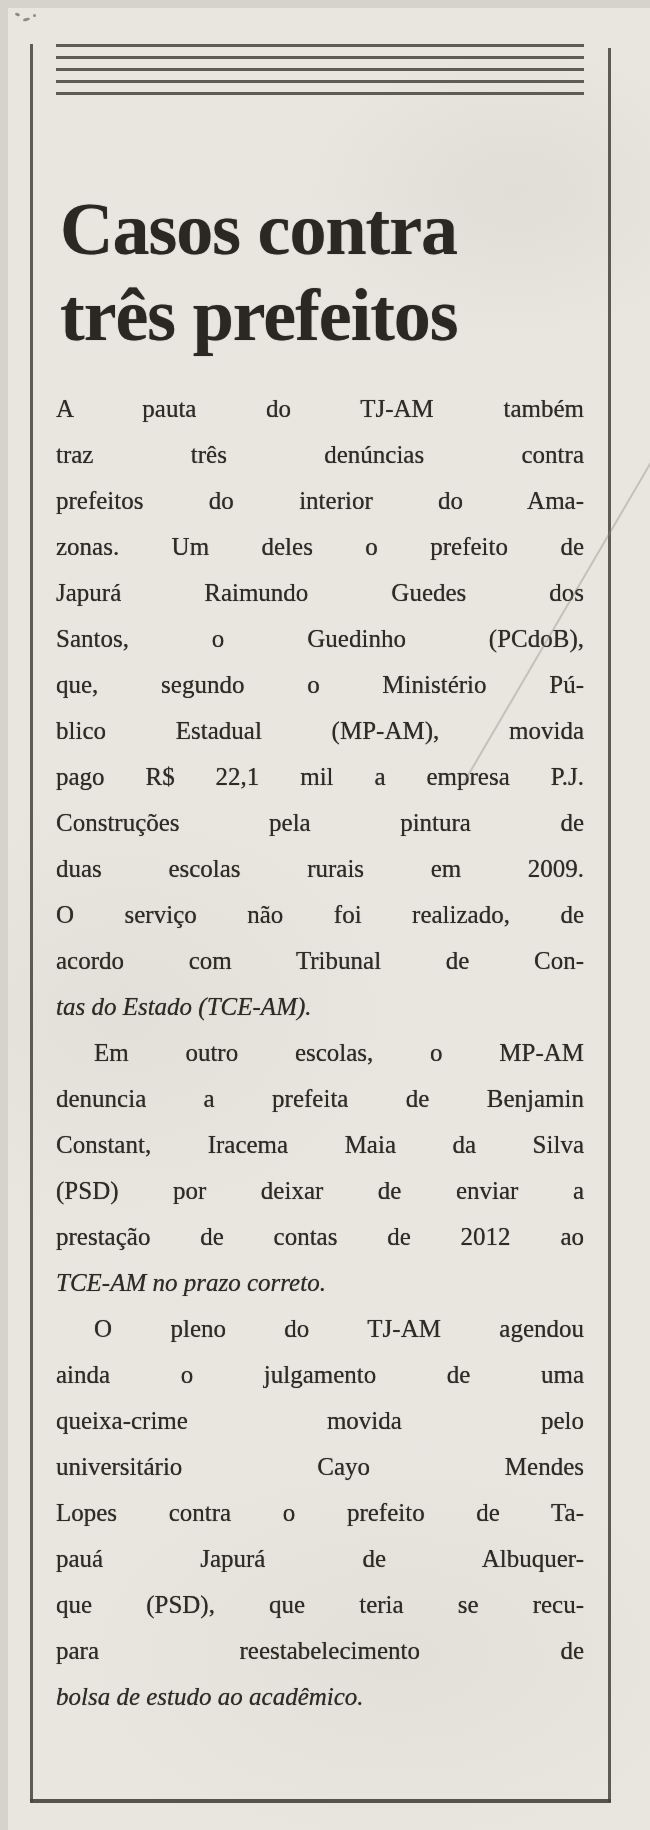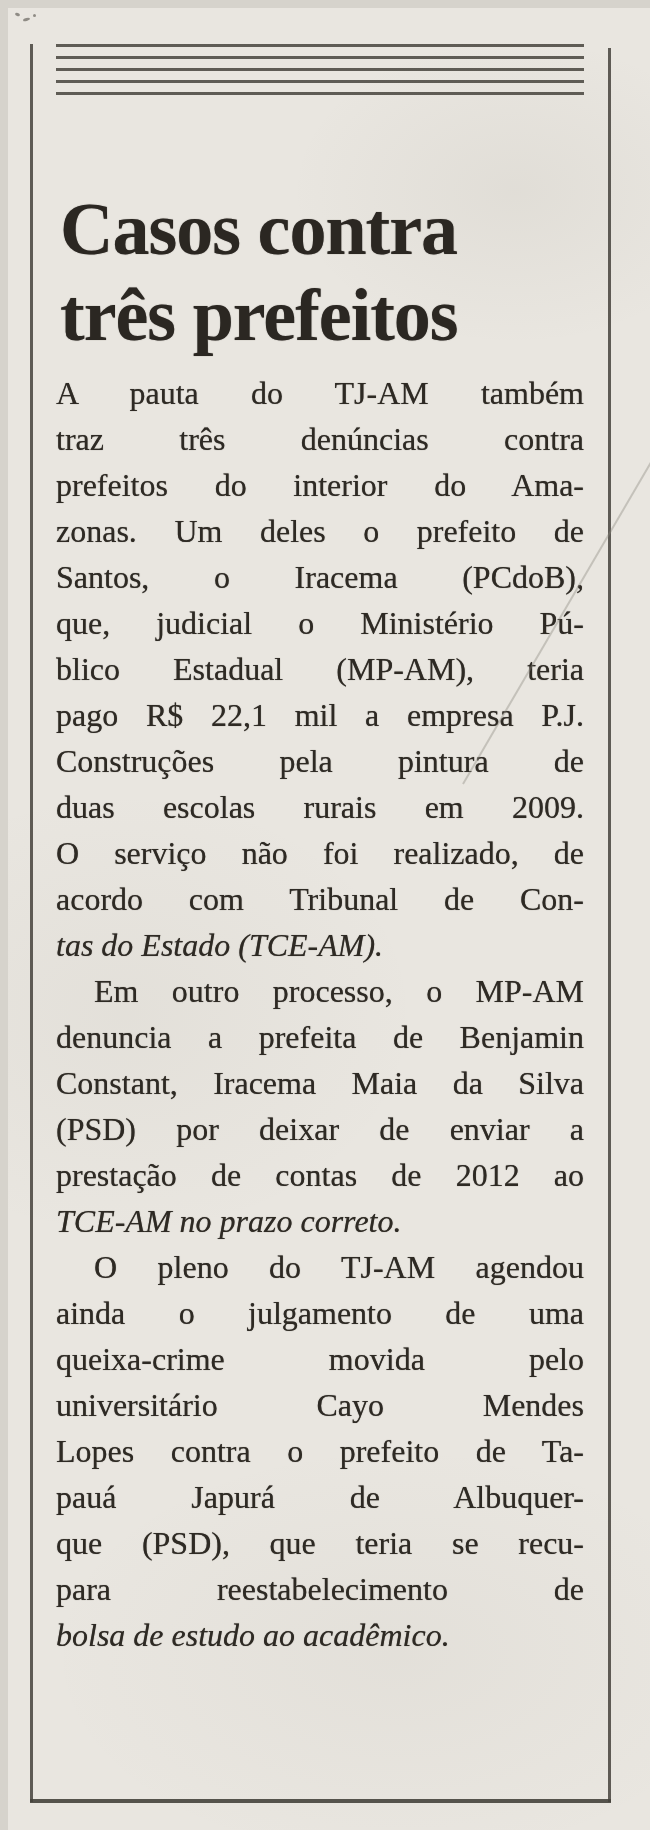--- a/index.html
+++ b/index.html
@@ -36,22 +36,22 @@
   
   .title{
     position:absolute;left:52px;top:128px;width:540px;
     font-family:"Liberation Serif","DejaVu Serif",serif;
     font-weight:bold;font-size:74px;line-height:86px;
     letter-spacing:-1px;color:var(--title_ink);
     text-shadow:0 0 1px rgba(43,39,34,.55);
   }
   
   .body-copy{
-    position:absolute;left:48px;top:362px;width:528px;
-    font-size:32px;line-height:46px;color:var(--ink);
+    position:absolute;left:48px;top:378px;width:528px;
+    font-size:25px;line-height:46px;color:var(--ink);
     text-shadow:0 0 .8px rgba(46,42,36,.75);
   }
   .line{text-align:justify;text-align-last:justify;white-space:normal;height:46px;overflow:visible;}
   .line.last{text-align-last:left;font-style:italic;}
   .para.indent .line:first-child{text-indent:38px;}
   
   .crease{
     position:absolute;left:455px;top:775px;width:388px;height:2px;
     background:#8a857b;opacity:.38;
     transform:rotate(-59.7deg);transform-origin:left center;
@@ -82,32 +82,33 @@
       <div class="title-line">Casos contra</div>
       <div class="title-line">três prefeitos</div>
     </h1>
 
   <div class="body-copy">
       <div class="para">
         <div class="line">A pauta do TJ-AM também</div>
         <div class="line">traz três denúncias contra</div>
         <div class="line">prefeitos do interior do Ama-</div>
         <div class="line">zonas. Um deles o prefeito de</div>
-        <div class="line">Santos, o Iracema (PCdoB),</div>
-        <div class="line">que, judicial o Ministério Pú-</div>
-        <div class="line">blico Estadual (MP-AM), teria</div>
+        <div class="line">Japurá Raimundo Guedes dos</div>
+        <div class="line">Santos, o Guedinho (PCdoB),</div>
+        <div class="line">que, segundo o Ministério Pú-</div>
+        <div class="line">blico Estadual (MP-AM), movida</div>
         <div class="line">pago R$ 22,1 mil a empresa P.J.</div>
         <div class="line">Construções pela pintura de</div>
         <div class="line">duas escolas rurais em 2009.</div>
         <div class="line">O serviço não foi realizado, de</div>
         <div class="line">acordo com Tribunal de Con-</div>
         <div class="line last">tas do Estado (TCE-AM).</div>
       </div>
       <div class="para indent">
-        <div class="line">Em outro processo, o MP-AM</div>
+        <div class="line">Em outro escolas, o MP-AM</div>
         <div class="line">denuncia a prefeita de Benjamin</div>
         <div class="line">Constant, Iracema Maia da Silva</div>
         <div class="line">(PSD) por deixar de enviar a</div>
         <div class="line">prestação de contas de 2012 ao</div>
         <div class="line last">TCE-AM no prazo correto.</div>
       </div>
       <div class="para indent">
         <div class="line">O pleno do TJ-AM agendou</div>
         <div class="line">ainda o julgamento de uma</div>
         <div class="line">queixa-crime movida pelo</div>

